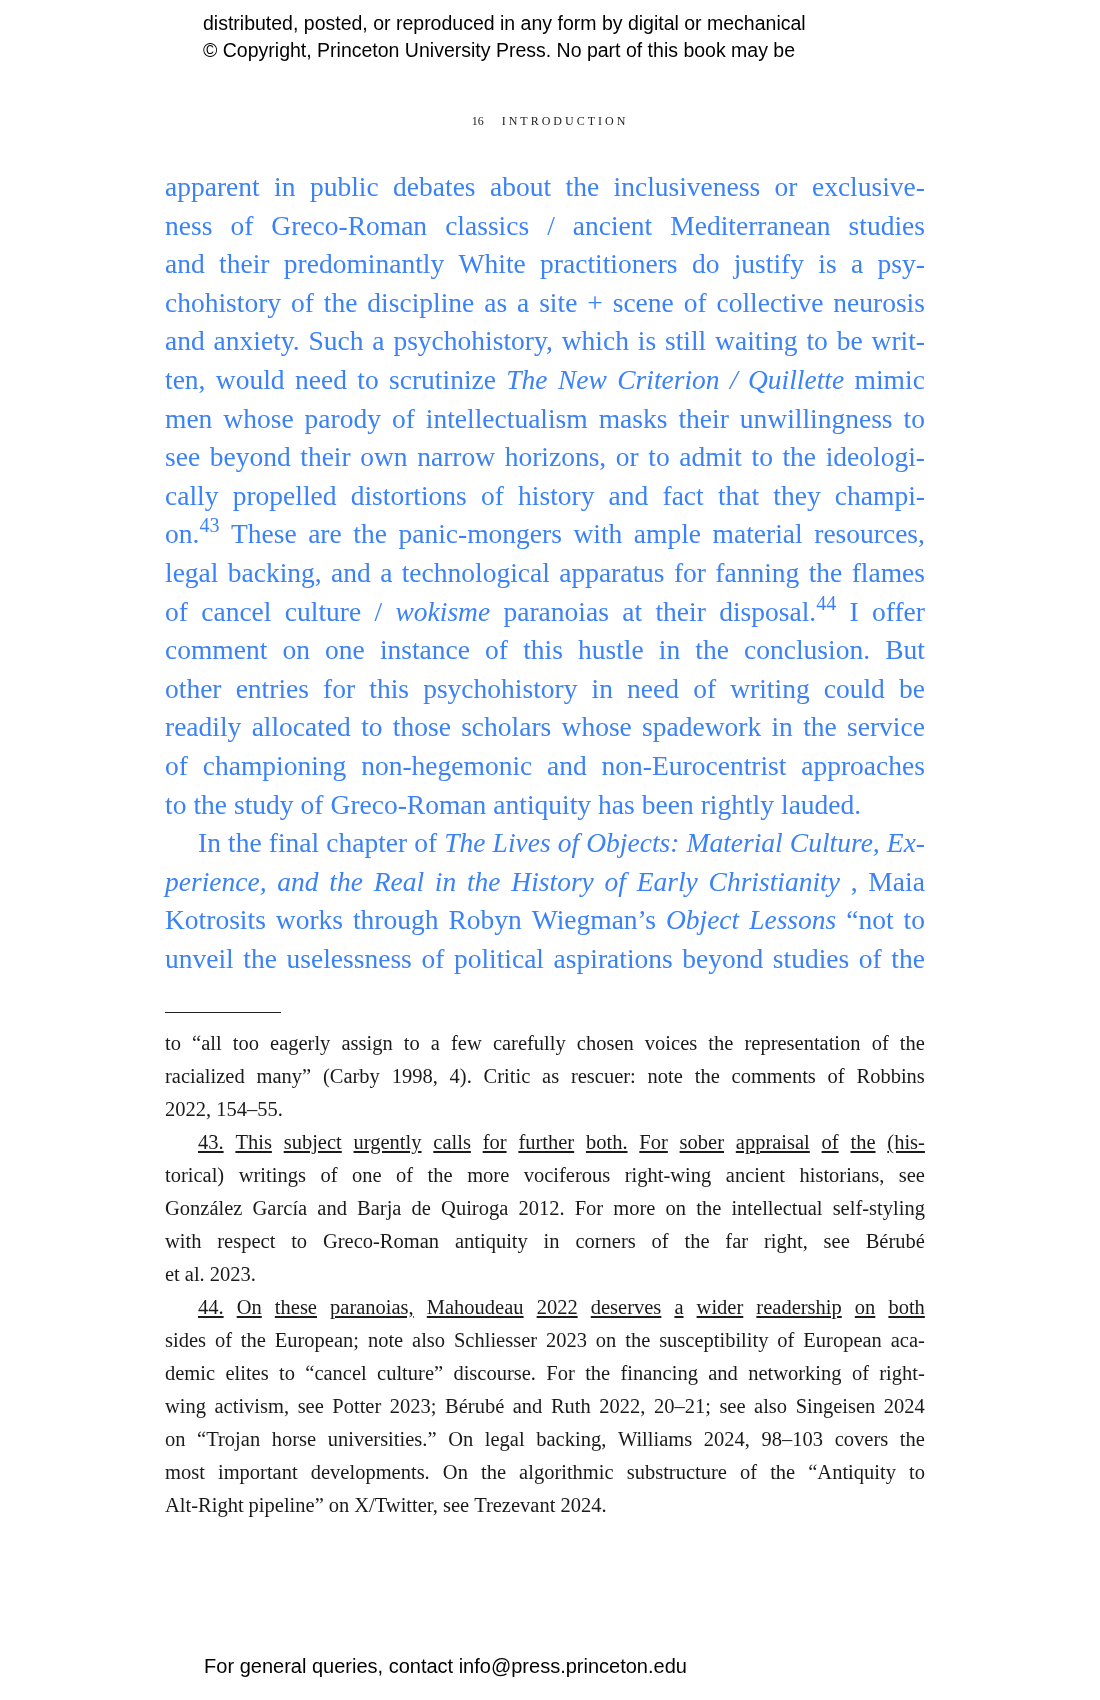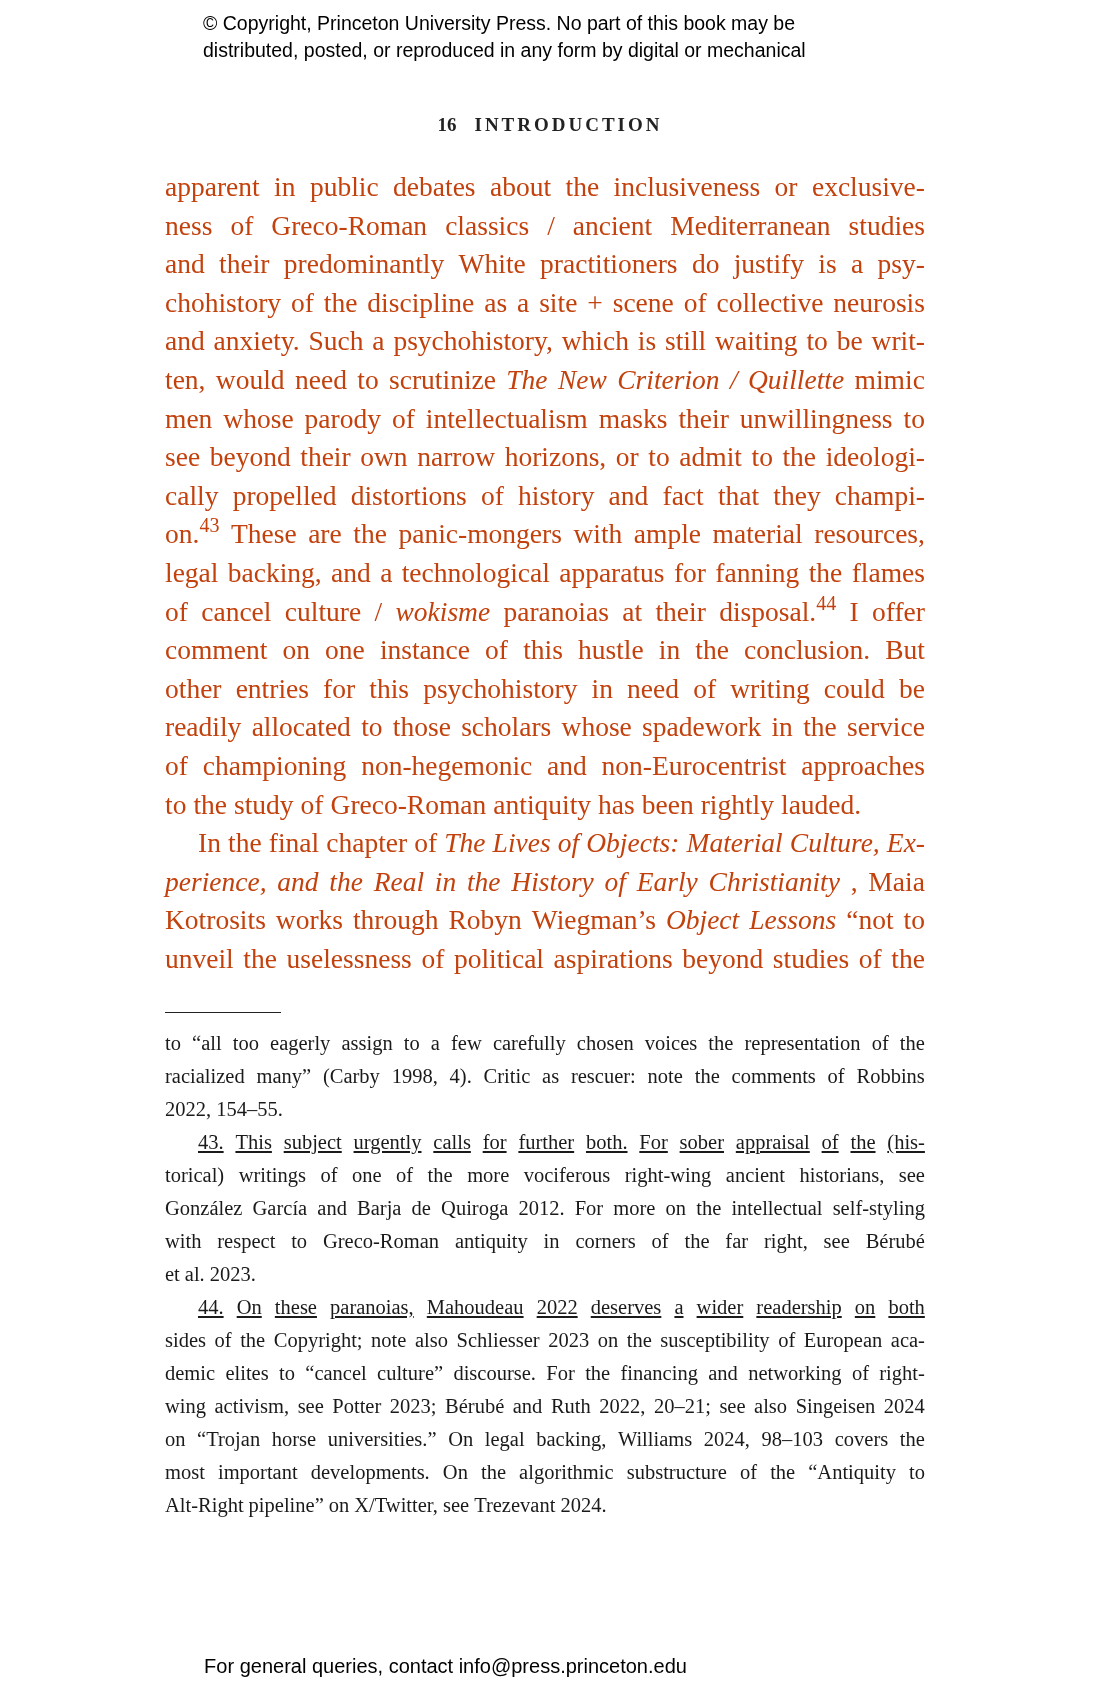--- a/index.html
+++ b/index.html
@@ -4,28 +4,27 @@
   <style>
     html, body { margin: 0; padding: 0; background: #ffffff; }
     body { width: 1100px; height: 1700px; position: relative; overflow: hidden; color: #1a1a1a; }
     .copyright {
       position: absolute; left: 203px; top: 10px; width: 760px;
       font-family: "Liberation Sans", sans-serif; font-size: 19.5px; line-height: 26.5px; color: #000;
     }
     .copyright div { white-space: nowrap; }
     .running-head {
       position: absolute; left: 0; width: 1100px; top: 114px; text-align: center;
-      font-family: "Liberation Serif", serif; font-size: 19px; color: #222;
+      font-family: "Liberation Serif", serif; font-size: 12px; color: #222;
       letter-spacing: 3px;
-      font-weight: bold;
     }
     .running-head .folio { letter-spacing: 0; margin-right: 18px; }
     .body-text {
       position: absolute; left: 165px; top: 168px; width: 760px;
-      font-family: "Liberation Serif", serif; font-size: 27.5px; line-height: 38.6px; color: #c2410c;
+      font-family: "Liberation Serif", serif; font-size: 27.5px; line-height: 38.6px; color: #3b82f6;
     }
     .line { display: flex; justify-content: space-between; white-space: nowrap; height: 38.6px; }
     .line.last { justify-content: flex-start; }
     .line.last .w { margin-right: 7px; }
     .line.indent { padding-left: 33px; }
     .line .w { display: inline-block; }
     i { font-style: italic; }
     sup { font-size: 20px; vertical-align: 0; position: relative; top: -11px; }
     .rule { position: absolute; left: 165px; top: 1012px; width: 116px; height: 0; border-top: 1.4px solid #222; }
     .notes {
@@ -37,22 +36,22 @@
     .notes .line.indent { padding-left: 33px; text-decoration: underline; }
     .footer {
       position: absolute; left: 0; width: 891px; top: 1655px; text-align: center;
       font-family: "Liberation Sans", sans-serif; font-size: 20px; color: #000;
     }
   </style>
 </head>
 <body>
 
 <div class="copyright">
+  <div>distributed, posted, or reproduced in any form by digital or mechanical</div>
   <div>© Copyright, Princeton University Press. No part of this book may be</div>
-  <div>distributed, posted, or reproduced in any form by digital or mechanical</div>
 </div>
 
 <div class="running-head">
   <span class="folio">16</span><span>INTRODUCTION</span>
 </div>
 
 <div class="body-text" id="body-text">
     <div class="line">
       <span class="w">apparent</span>
       <span class="w">in</span>
@@ -426,21 +425,21 @@
       <span class="w">a</span>
       <span class="w">wider</span>
       <span class="w">readership</span>
       <span class="w">on</span>
       <span class="w">both</span>
     </div>
     <div class="line">
       <span class="w">sides</span>
       <span class="w">of</span>
       <span class="w">the</span>
-      <span class="w">Copyright;</span>
+      <span class="w">European;</span>
       <span class="w">note</span>
       <span class="w">also</span>
       <span class="w">Schliesser</span>
       <span class="w">2023</span>
       <span class="w">on</span>
       <span class="w">the</span>
       <span class="w">susceptibility</span>
       <span class="w">of</span>
       <span class="w">European</span>
       <span class="w">aca-</span>

